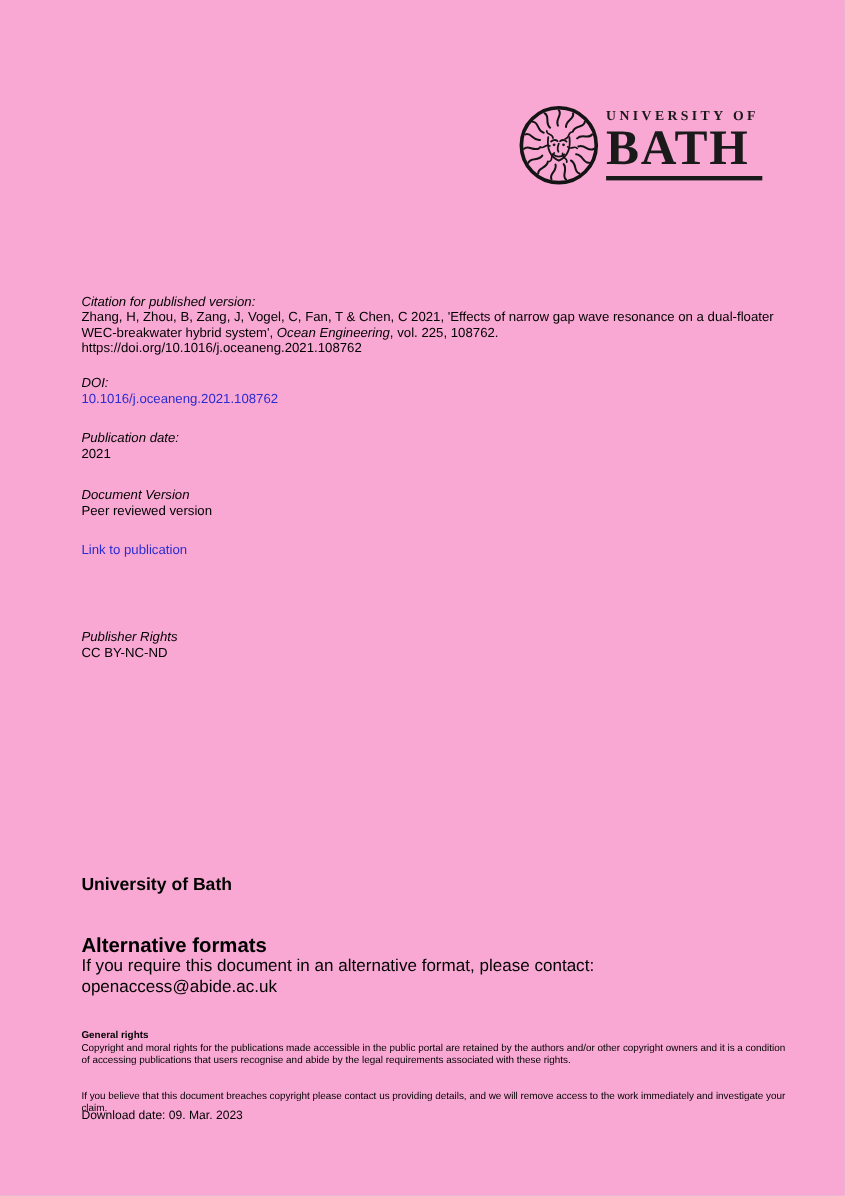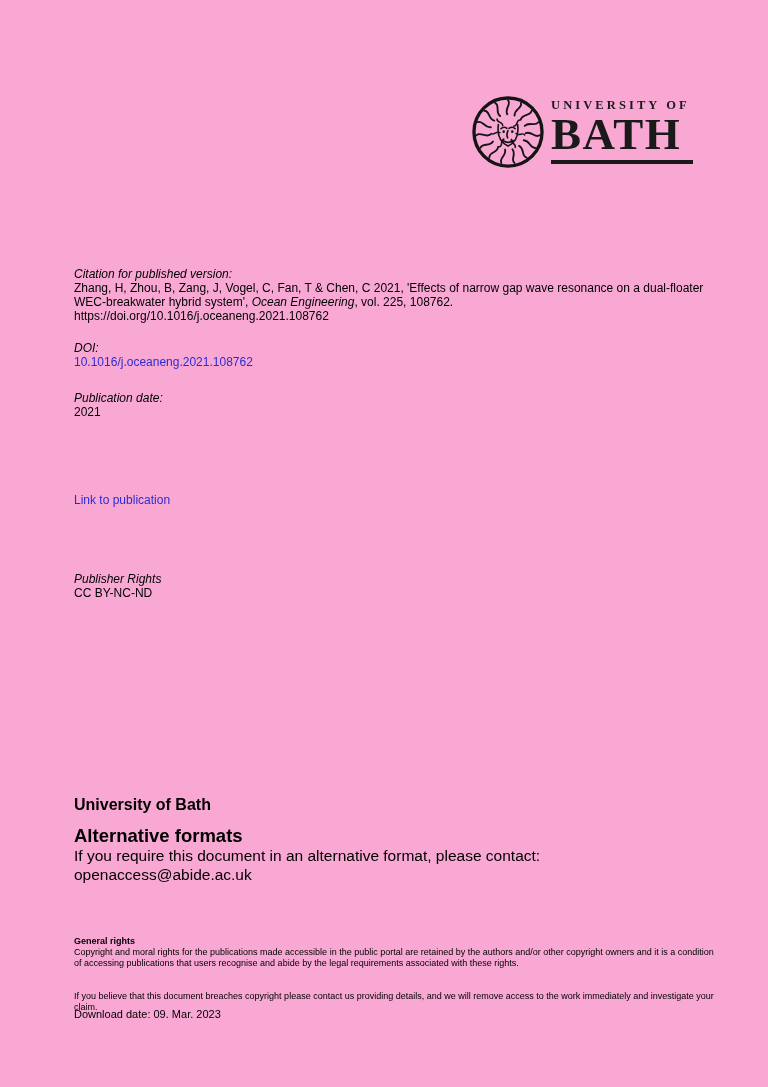--- a/index.html
+++ b/index.html
@@ -38,21 +38,21 @@
 
   .sec-citation{top:267px;width:650px;}
   .sec-doi{top:341px;width:650px;}
   .sec-pubdate{top:391px;width:650px;}
   .sec-docver{top:443px;width:650px;}
   .sec-linkpub{top:493px;width:650px;}
   .sec-rights{top:572px;width:650px;}
 
   .sec-uob{top:796px;width:650px;font-size:16px;font-weight:bold;line-height:18px;}
 
-  .sec-altfmt{top:825px;width:660px;}
+  .sec-altfmt{top:848px;width:660px;}
   .alt-h{font-size:18.5px;font-weight:bold;line-height:21px;}
   .alt-b{font-size:15.5px;line-height:19px;}
 
   .small{width:648px;}
   .sec-general{top:936px;}
   .sec-takedown{top:991px;}
   .sm-h{font-size:9px;font-weight:bold;line-height:11px;}
   .sm-b{font-size:9px;line-height:11px;}
 
   .sec-download{top:1008px;width:650px;font-size:11px;line-height:13px;}
@@ -121,20 +121,24 @@
   <section class="sec sec-doi t12">
     <div class="it">DOI:</div>
     <a class="link">10.1016/j.oceaneng.2021.108762</a>
   </section>
 
   <section class="sec sec-pubdate t12">
     <div class="it">Publication date:</div>
     <div>2021</div>
   </section>
 
+  <section class="sec sec-docver t12">
+    <div class="it">Document Version</div>
+    <div>Peer reviewed version</div>
+  </section>
 
   <section class="sec sec-linkpub t12">
     <a class="link">Link to publication</a>
   </section>
 
   <section class="sec sec-rights t12">
     <div class="it">Publisher Rights</div>
     <div>CC BY-NC-ND</div>
   </section>
 

